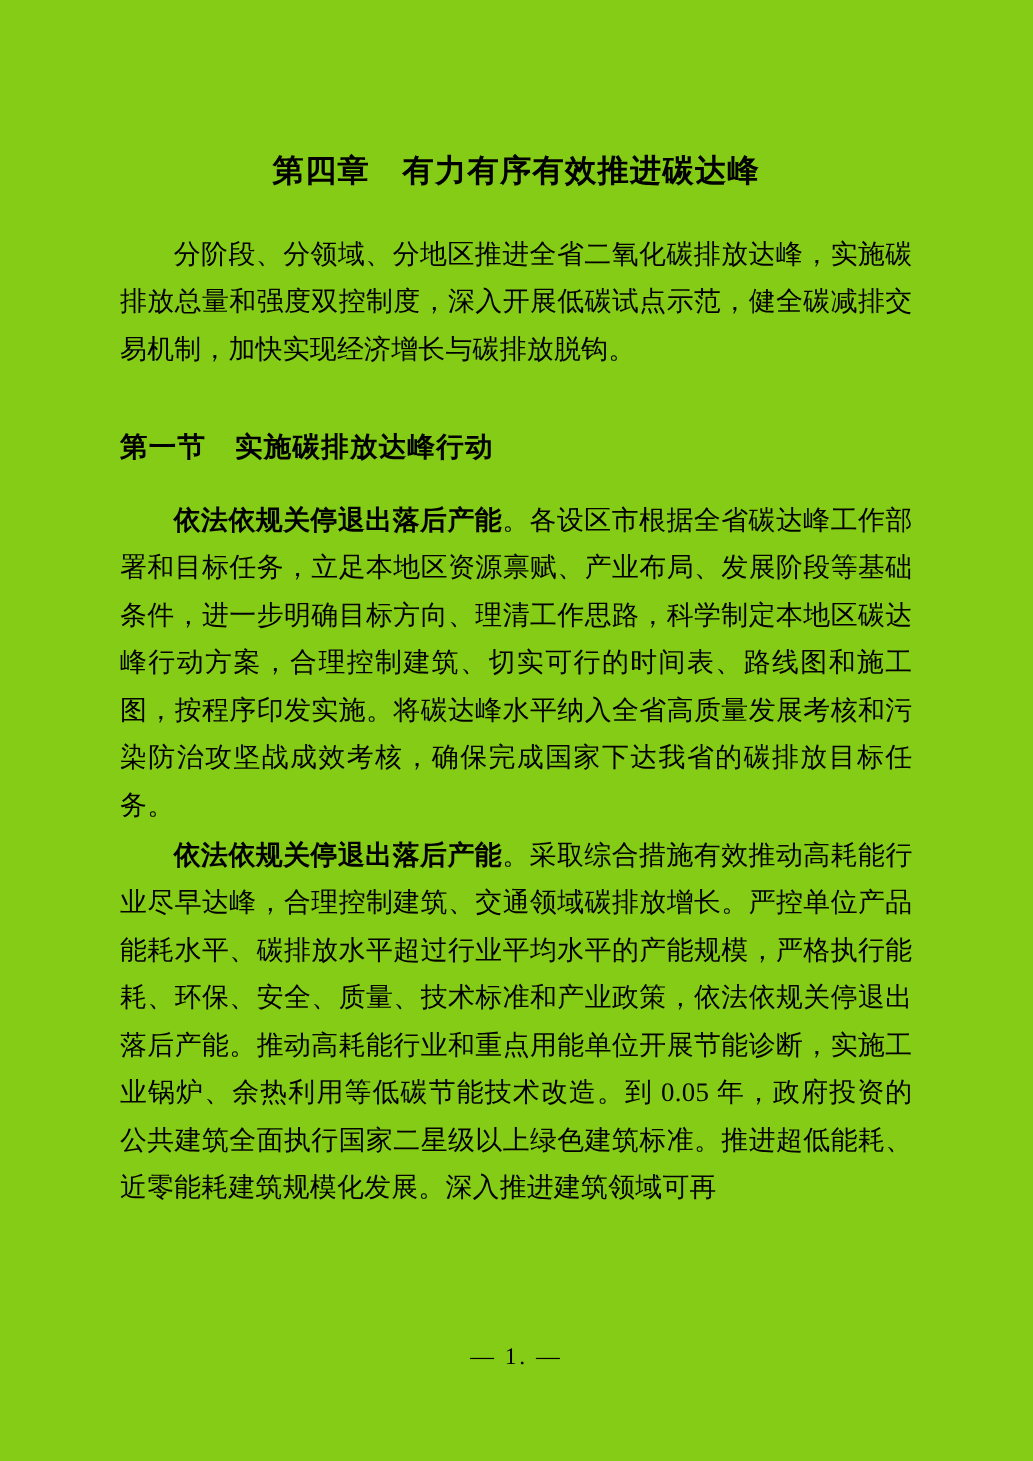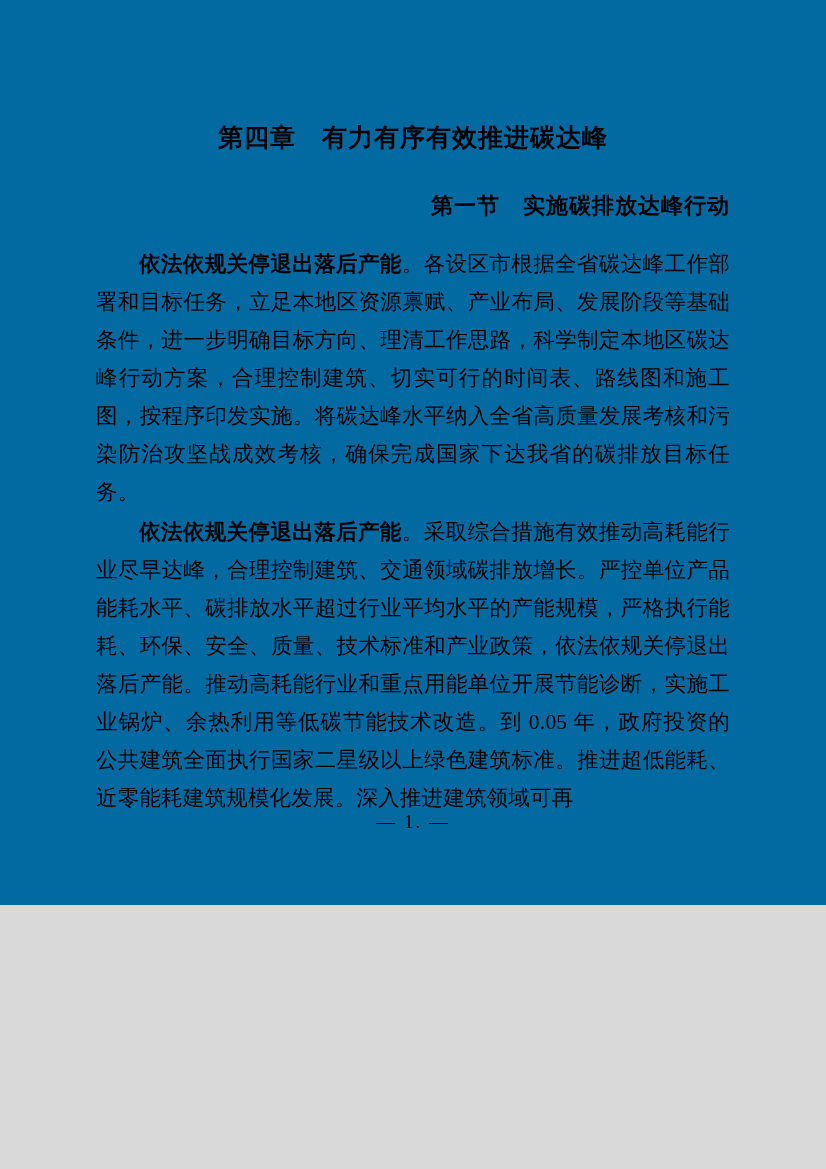--- a/index.html
+++ b/index.html
@@ -2,22 +2,22 @@
 <html><head>
 <meta charset="utf-8">
 <style>
   html, body {
     margin: 0;
     padding: 0;
     background: #d9d9d9;
   }
   .page {
     width: 826px;
-    height: 905px;
-    background: #0369a1;
+    height: 1169px;
+    background: #84cc16;
     margin: 0 auto;
     position: relative;
     box-sizing: border-box;
     font-family: "Liberation Serif", "DejaVu Serif", serif;
     color: #000000;
     overflow: hidden;
   }
   .content {
     position: absolute;
     left: 96px;
@@ -27,26 +27,26 @@
   .chapter-title {
     text-align: center;
     font-size: 25px;
     font-weight: bold;
     letter-spacing: 1px;
     line-height: 1.6;
     margin: 0 0 26px 0;
     font-family: "Liberation Serif", "DejaVu Serif", serif;
   }
   .section-title {
-    text-align: right;
+    text-align: left;
     font-size: 22px;
     font-weight: bold;
     letter-spacing: 1px;
     line-height: 1.6;
-    margin: 30px 0 22px 0;
+    margin: 42px 0 22px 0;
   }
   p.body-text {
     font-size: 21.5px;
     line-height: 38px;
     margin: 0 0 2px 0;
     text-indent: 43px;
     text-align: justify;
     text-justify: inter-ideograph;
     letter-spacing: 0.2px;
   }
@@ -67,20 +67,21 @@
   }
 </style>
 </head>
 <body>
 
 <div class="page">
   <div class="content">
 
     <h1 class="chapter-title">第四章　有力有序有效推进碳达峰</h1>
 
+    <p class="body-text">分阶段、分领域、分地区推进全省二氧化碳排放达峰，实施碳排放总量和强度双控制度，深入开展低碳试点示范，健全碳减排交易机制，加快实现经济增长与碳排放脱钩。</p>
 
     <h2 class="section-title">第一节　实施碳排放达峰行动</h2>
 
     <p class="body-text">
       <span class="lead">依法依规关停退出落后产能</span><span>。各设区市根据全省碳达峰工作部署和目标任务，立足本地区资源禀赋、产业布局、发展阶段等基础条件，进一步明确目标方向、理清工作思路，科学制定本地区碳达峰行动方案，合理控制建筑、切实可行的时间表、路线图和施工图，按程序印发实施。将碳达峰水平纳入全省高质量发展考核和污染防治攻坚战成效考核，确保完成国家下达我省的碳排放目标任务。</span>
     </p>
 
     <p class="body-text">
       <span class="lead">依法依规关停退出落后产能</span><span>。采取综合措施有效推动高耗能行业尽早达峰，合理控制建筑、交通领域碳排放增长。严控单位产品能耗水平、碳排放水平超过行业平均水平的产能规模，严格执行能耗、环保、安全、质量、技术标准和产业政策，依法依规关停退出落后产能。推动高耗能行业和重点用能单位开展节能诊断，实施工业锅炉、余热利用等低碳节能技术改造。到 0.05 年，政府投资的公共建筑全面执行国家二星级以上绿色建筑标准。推进超低能耗、近零能耗建筑规模化发展。深入推进建筑领域可再</span>
     </p>

